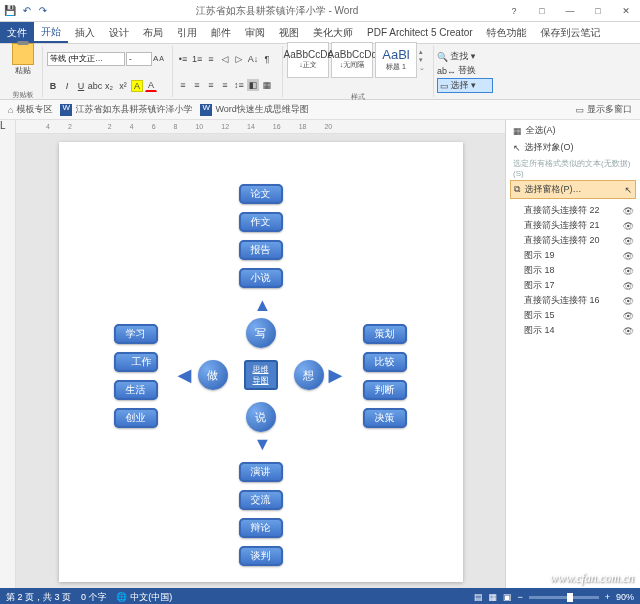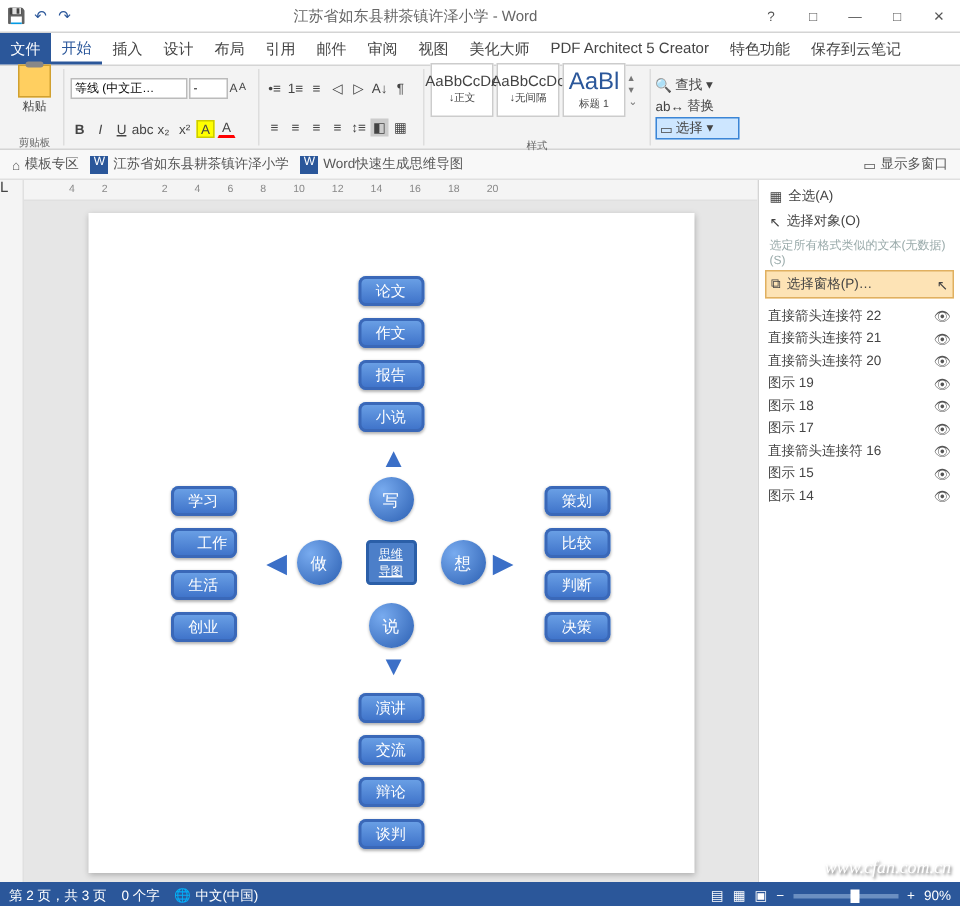--- a/index.html
+++ b/index.html
@@ -44,21 +44,21 @@
 .node{position:absolute;background:linear-gradient(#6ea4e8,#3b6fc7);color:#fff;font-size:10px;border-radius:5px;display:flex;align-items:center;justify-content:center;box-shadow:inset 0 0 0 2px #3a68b8,0 1px 2px rgba(0,0,0,.3);width:44px;height:20px;}
 .circ{width:30px;height:30px;border-radius:50%;background:radial-gradient(circle at 30% 30%,#78abef,#2b5fb2);color:#fff;display:flex;align-items:center;justify-content:center;font-size:11px;position:absolute;box-shadow:0 1px 2px rgba(0,0,0,.3);}
 .center{position:absolute;width:34px;height:30px;background:#4c7fc9;border:2px solid #2b5fa8;color:#fff;font-size:8px;display:flex;flex-direction:column;align-items:center;justify-content:center;border-radius:3px;}
 .arrow{position:absolute;color:#3b6fc7;font-size:18px;}
 
 .sel-pane{width:135px;background:#fff;border-left:1px solid #d4d4d4;font-size:9px;}
 .sel-menu{padding:2px 4px;}
 .sel-menu .mi{display:flex;align-items:center;gap:4px;padding:2px 3px;cursor:pointer;}
 .sel-menu .mi.sel{background:#fde3b5;border:1px solid #e0b060;}
 .sel-list{padding:2px 4px;}
-.sel-list .li{display:flex;justify-content:space-between;align-items:center;padding:1px 2px;}
+.sel-list .li{display:flex;justify-content:space-between;align-items:center;padding:1px 2px;margin-left:12px;}
 .eye{font-size:9px;color:#555;}
 .statusbar{height:18px;background:#2b579a;color:#fff;display:flex;align-items:center;font-size:9px;padding:0 6px;gap:10px;}
 .statusbar .right{margin-left:auto;display:flex;align-items:center;gap:6px;}
 .zoom-track{width:70px;height:3px;background:#6b8fc1;position:relative;}
 .zoom-thumb{position:absolute;left:38px;top:-3px;width:6px;height:9px;background:#fff;}
 .watermark{position:absolute;right:6px;bottom:18px;font-size:12px;color:#fff;font-style:italic;text-shadow:1px 1px 2px rgba(0,0,0,.6);font-family:cursive;pointer-events:none;}
 select{appearance:none;padding:0 2px;}
 </style>
 </head>
 <body>
@@ -145,21 +145,21 @@
     <div class="styles">
       <div class="style-card">
           <span class="p">AaBbCcDc</span>
           <span>↓正文</span>
         </div>
       <div class="style-card">
           <span class="p">AaBbCcDc</span>
           <span>↓无间隔</span>
         </div>
       <div class="style-card">
-          <span class="p" style="color:#2b579a;font-size:16px;">AaBl</span>
+          <span class="p" style="color:#2b579a;font-size:13px;">AaBl</span>
           <span>标题 1</span>
         </div>
       <div style="width:10px;display:flex;flex-direction:column;font-size:7px;color:#777;">
         <span>▴</span>
         <span>▾</span>
         <span>⌄</span>
       </div>
     </div>
     <div style="font-size:7px;text-align:center;color:#666;">样式</div>
   </div>

